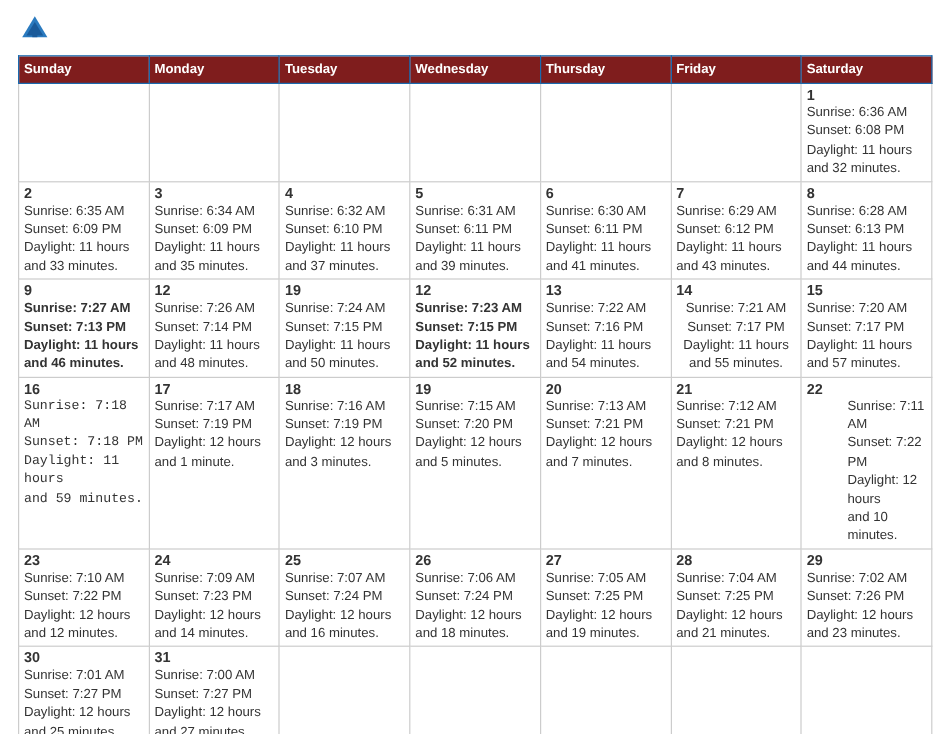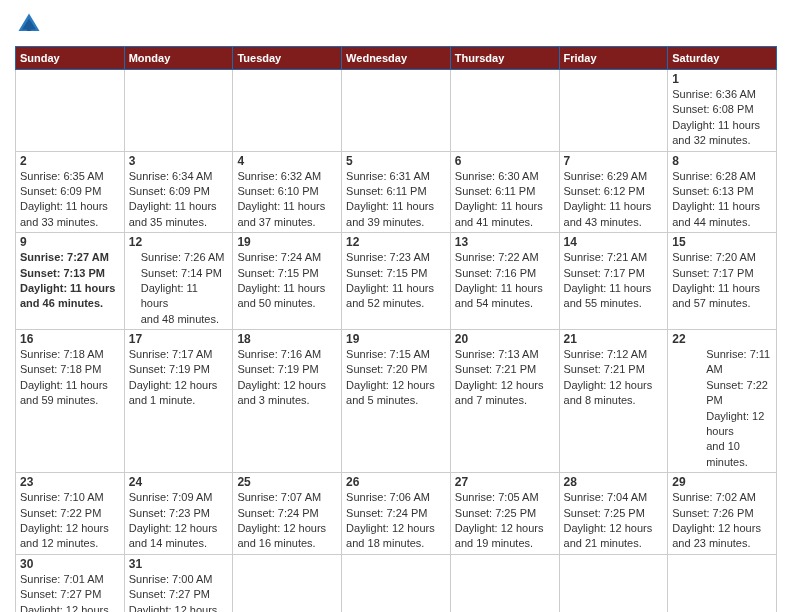--- a/index.html
+++ b/index.html
@@ -193,65 +193,65 @@
         <tr>
           <td>
             <div class="day-number">9</div>
             <div class="day-info" style="white-space: pre-line; font-weight: bold;">Sunrise: 7:27 AM
 Sunset: 7:13 PM
 Daylight: 11 hours
 and 46 minutes.</div>
           </td>
           <td>
             <div class="day-number">12</div>
-            <div class="day-info" style="white-space: pre-line; margin-left: 12px;">Sunrise: 7:26 AM
+            <div class="day-info" style="white-space: pre-line;">Sunrise: 7:26 AM
 Sunset: 7:14 PM
 Daylight: 11 hours
 and 48 minutes.</div>
           </td>
           <td>
             <div class="day-number">19</div>
             <div class="day-info" style="white-space: pre-line;">Sunrise: 7:24 AM
 Sunset: 7:15 PM
 Daylight: 11 hours
 and 50 minutes.</div>
           </td>
           <td>
             <div class="day-number">12</div>
-            <div class="day-info" style="white-space: pre-line;">Sunrise: 7:23 AM
+            <div class="day-info" style="white-space: pre-line; font-weight: bold;">Sunrise: 7:23 AM
 Sunset: 7:15 PM
 Daylight: 11 hours
 and 52 minutes.</div>
           </td>
           <td>
             <div class="day-number">13</div>
             <div class="day-info" style="white-space: pre-line;">Sunrise: 7:22 AM
 Sunset: 7:16 PM
 Daylight: 11 hours
 and 54 minutes.</div>
           </td>
           <td>
             <div class="day-number">14</div>
-            <div class="day-info" style="white-space: pre-line;">Sunrise: 7:21 AM
+            <div class="day-info" style="white-space: pre-line; text-align: center;">Sunrise: 7:21 AM
 Sunset: 7:17 PM
 Daylight: 11 hours
 and 55 minutes.</div>
           </td>
           <td>
             <div class="day-number">15</div>
             <div class="day-info" style="white-space: pre-line;">Sunrise: 7:20 AM
 Sunset: 7:17 PM
 Daylight: 11 hours
 and 57 minutes.</div>
           </td>
         </tr>
         <tr>
           <td>
             <div class="day-number">16</div>
-            <div class="day-info" style="white-space: pre-line;">Sunrise: 7:18 AM
+            <div class="day-info" style="white-space: pre-line; font-family: Liberation Mono, monospace;">Sunrise: 7:18 AM
 Sunset: 7:18 PM
 Daylight: 11 hours
 and 59 minutes.</div>
           </td>
           <td>
             <div class="day-number">17</div>
             <div class="day-info" style="white-space: pre-line;">Sunrise: 7:17 AM
 Sunset: 7:19 PM
 Daylight: 12 hours
 and 1 minute.</div>

